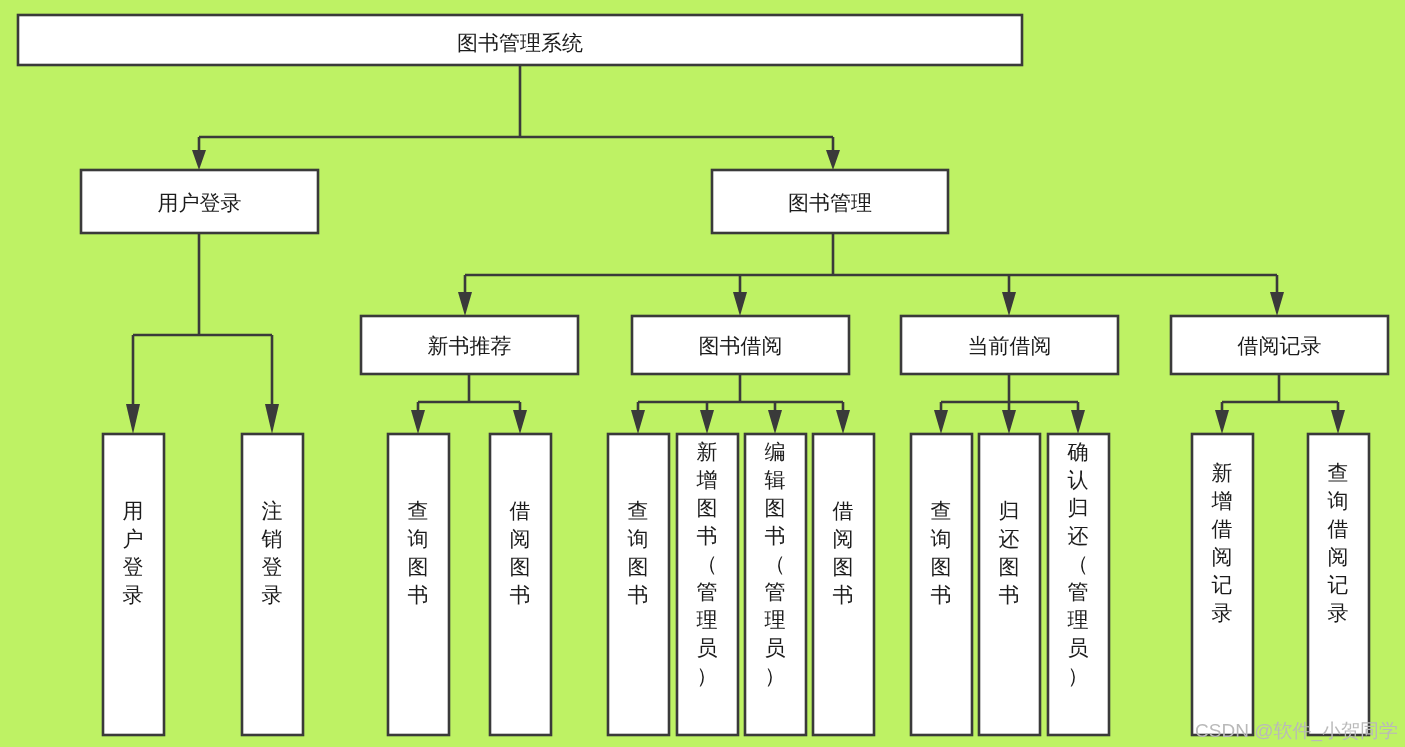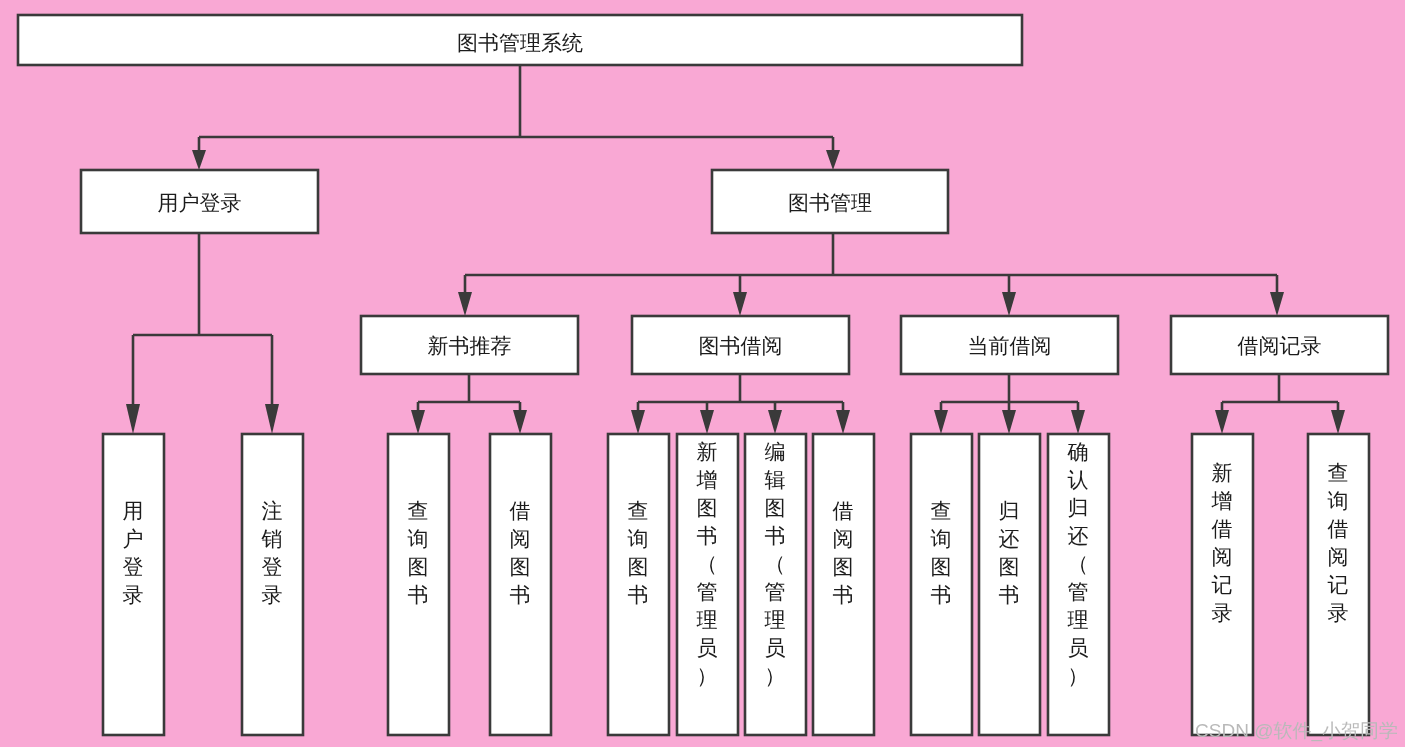--- a/index.html
+++ b/index.html
@@ -7,21 +7,21 @@
     padding: 0;
     background: #ffffff;
   }
   body {
     font-family: "Liberation Sans", "DejaVu Sans", sans-serif;
   }
   #stage {
     position: relative;
     width: 1405px;
     height: 747px;
-    background: #f9a8d4;
+    background: #bef264;
     overflow: hidden;
     text-align: center;
   }
   #diagram-svg {
     position: absolute;
     left: 0;
     top: 0;
     width: 1405px;
     height: 747px;
     display: block;

